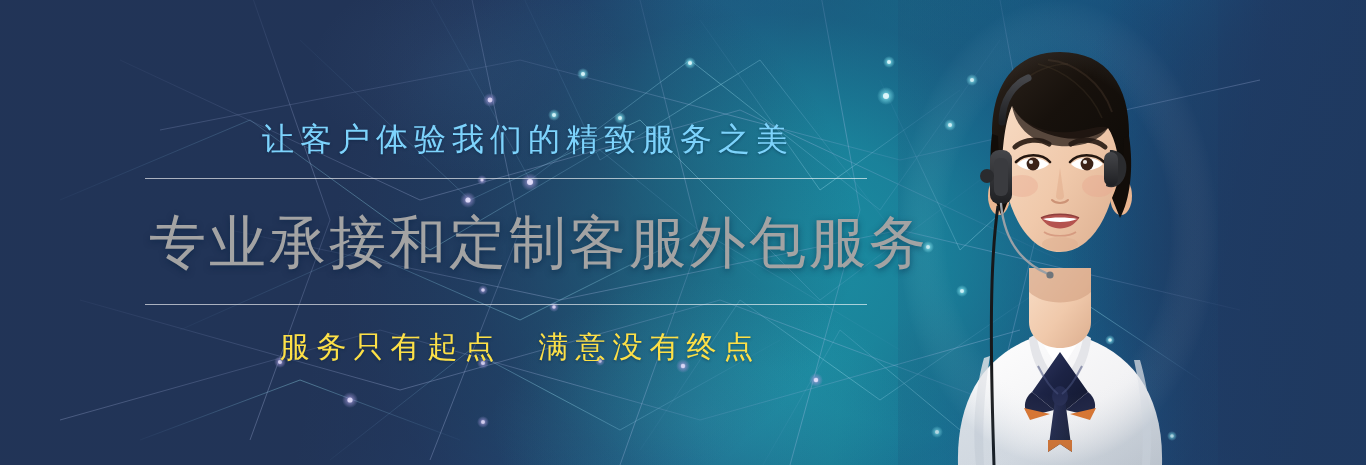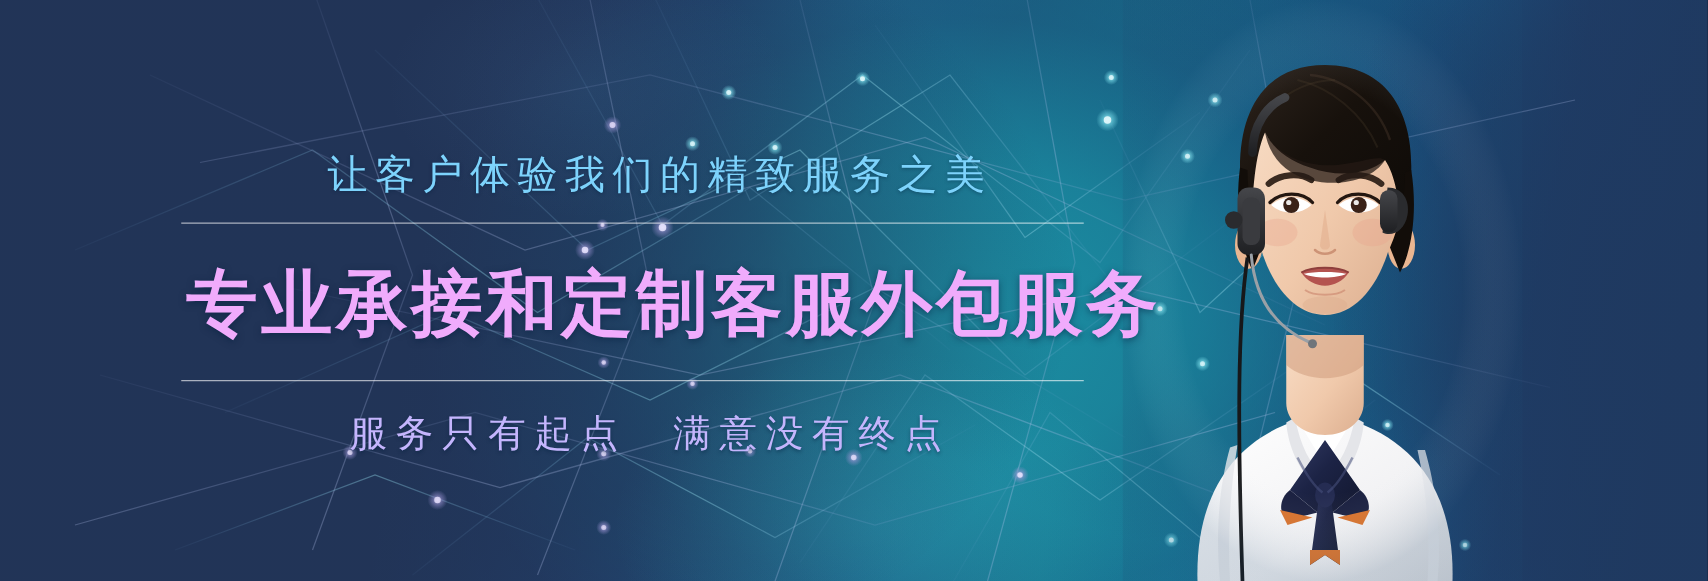--- a/index.html
+++ b/index.html
@@ -68,31 +68,31 @@
     font-size:32px;
     color:#7dd3fc;
     letter-spacing:6px;
     text-align:center;
     padding:0 0 16px 44px;
     white-space:nowrap;
     text-shadow:0 1px 3px rgba(0,30,60,0.45);
   }
   .headline{
     font-size:57px;
-    font-weight:bold;
-    color:#f0abfc;
+    font-weight:normal;
+    color:#a3a3a3;
     letter-spacing:3px;
     text-align:right;
     padding:26px 0 22px 4px;
     white-space:nowrap;
     text-shadow:0 2px 6px rgba(0,30,60,0.5);
   }
   .tagline-bottom{
     font-size:30px;
-    color:#c4b5fd;
+    color:#fde047;
     letter-spacing:7px;
     text-align:center;
     padding:22px 0 0 28px;
     white-space:nowrap;
     text-shadow:0 1px 3px rgba(0,30,60,0.45);
   }
 </style>
 </head>
 <body>
 

